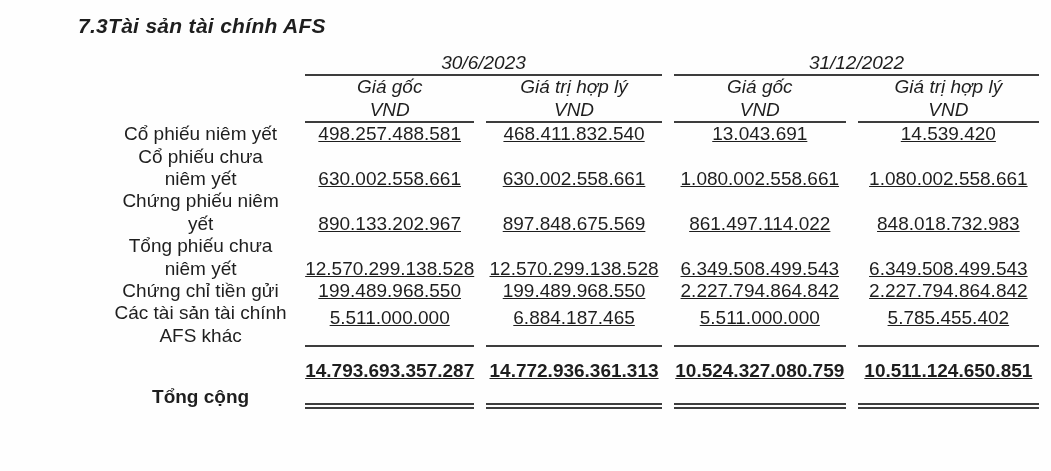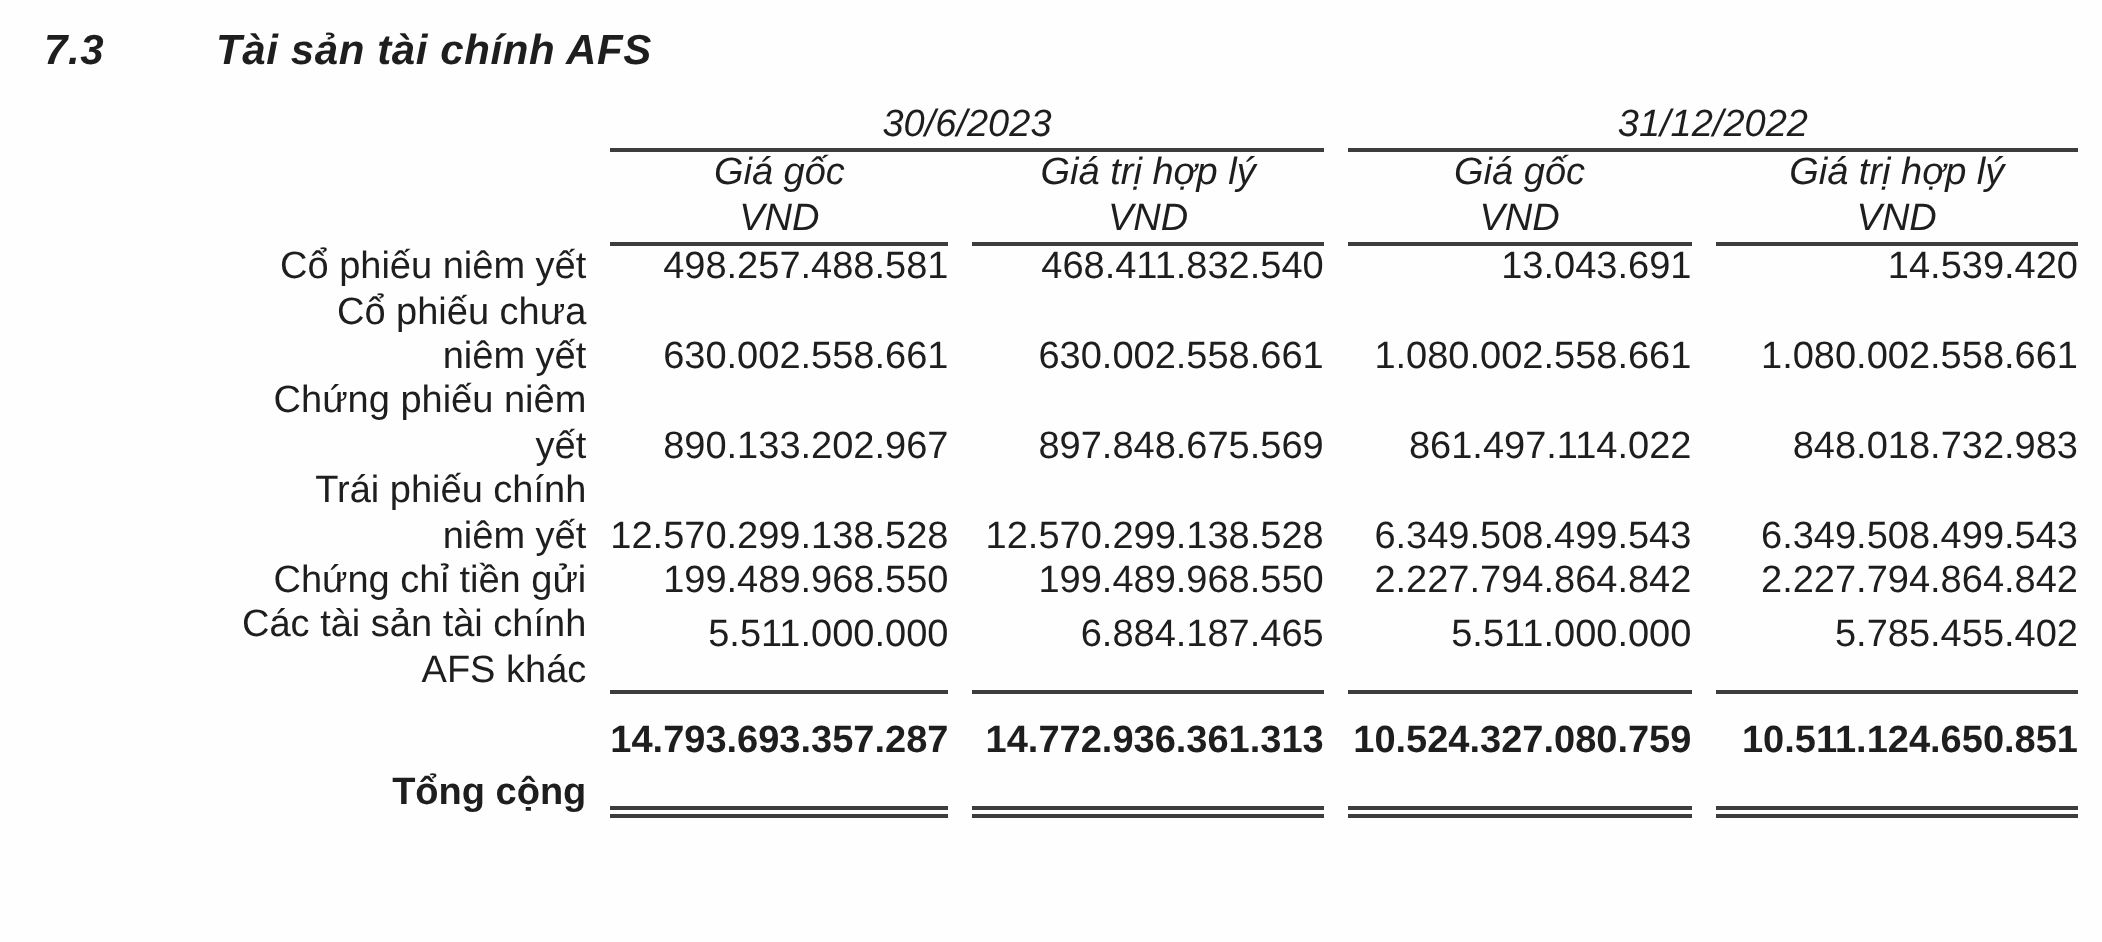--- a/index.html
+++ b/index.html
@@ -15,21 +15,21 @@
     overflow: hidden;
     position: relative;
   }
   .title-row {
     padding: 14px 0 0 22px;
     font-size: 21px;
     font-weight: bold;
     font-style: italic;
     letter-spacing: 0.3px;
   }
-  .sec-num { display: inline-block; width: 86px; }
+  .sec-num { display: inline-block; width: 86px; text-align: right; }
   table.afs {
     border-collapse: separate;
     border-spacing: 12px 0;
     margin-left: 96px;
     margin-top: 14px;
     table-layout: fixed;
   }
   .c-label { width: 192px; }
   .c-v1 { width: 168px; }
   .c-v2 { width: 176px; }
@@ -52,26 +52,27 @@
     margin-top: 24px;
   }
   th.sub {
     font-style: italic;
     font-weight: normal;
     padding-top: 5px;
     padding-bottom: 4px;
     border-bottom: 2px solid var(--rule);
   }
   td.lbl {
-    text-align: right;
+    text-align: center;
     white-space: pre-line;
   }
   td.num {
-    text-align: right;
+    text-align: center;
     white-space: nowrap;
+    text-decoration: underline;
   }
   tbody td { padding-top: 12px; }
   tr.pretotal td.num {
     border-bottom: 2px solid var(--rule);
     padding-bottom: 16px;
   }
   tr.total td { font-weight: bold; padding-top: 13px; }
   tr.total td.num {
     border-bottom: 6px double var(--rule);
     padding-bottom: 20px;
@@ -137,21 +138,21 @@
         <td class="num">1.080.002.558.661</td>
       </tr>
       <tr>
         <td class="lbl">Chứng phiếu niêm yết</td>
         <td class="num">890.133.202.967</td>
         <td class="num">897.848.675.569</td>
         <td class="num">861.497.114.022</td>
         <td class="num">848.018.732.983</td>
       </tr>
       <tr>
-        <td class="lbl">Trái phiếu chính
+        <td class="lbl">Tổng phiếu chưa
 niêm yết</td>
         <td class="num">12.570.299.138.528</td>
         <td class="num">12.570.299.138.528</td>
         <td class="num">6.349.508.499.543</td>
         <td class="num">6.349.508.499.543</td>
       </tr>
       <tr>
         <td class="lbl">Chứng chỉ tiền gửi</td>
         <td class="num">199.489.968.550</td>
         <td class="num">199.489.968.550</td>

